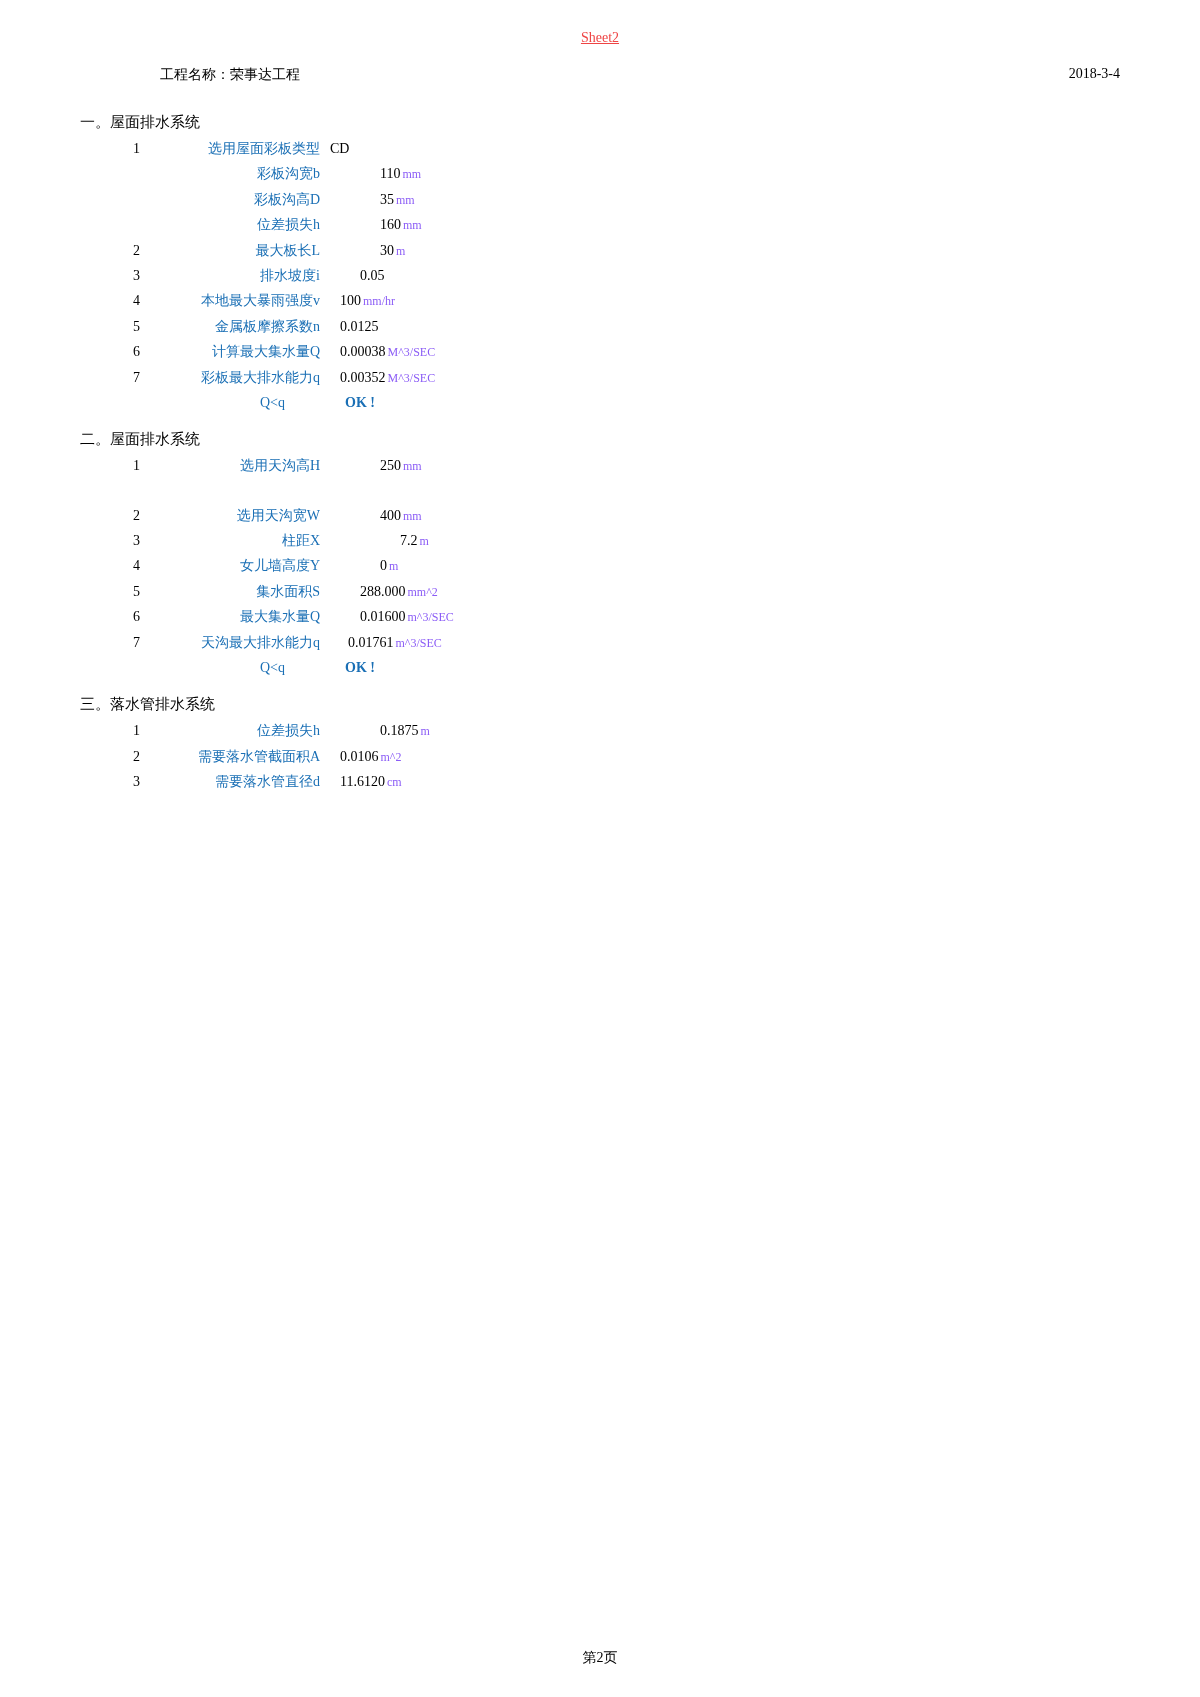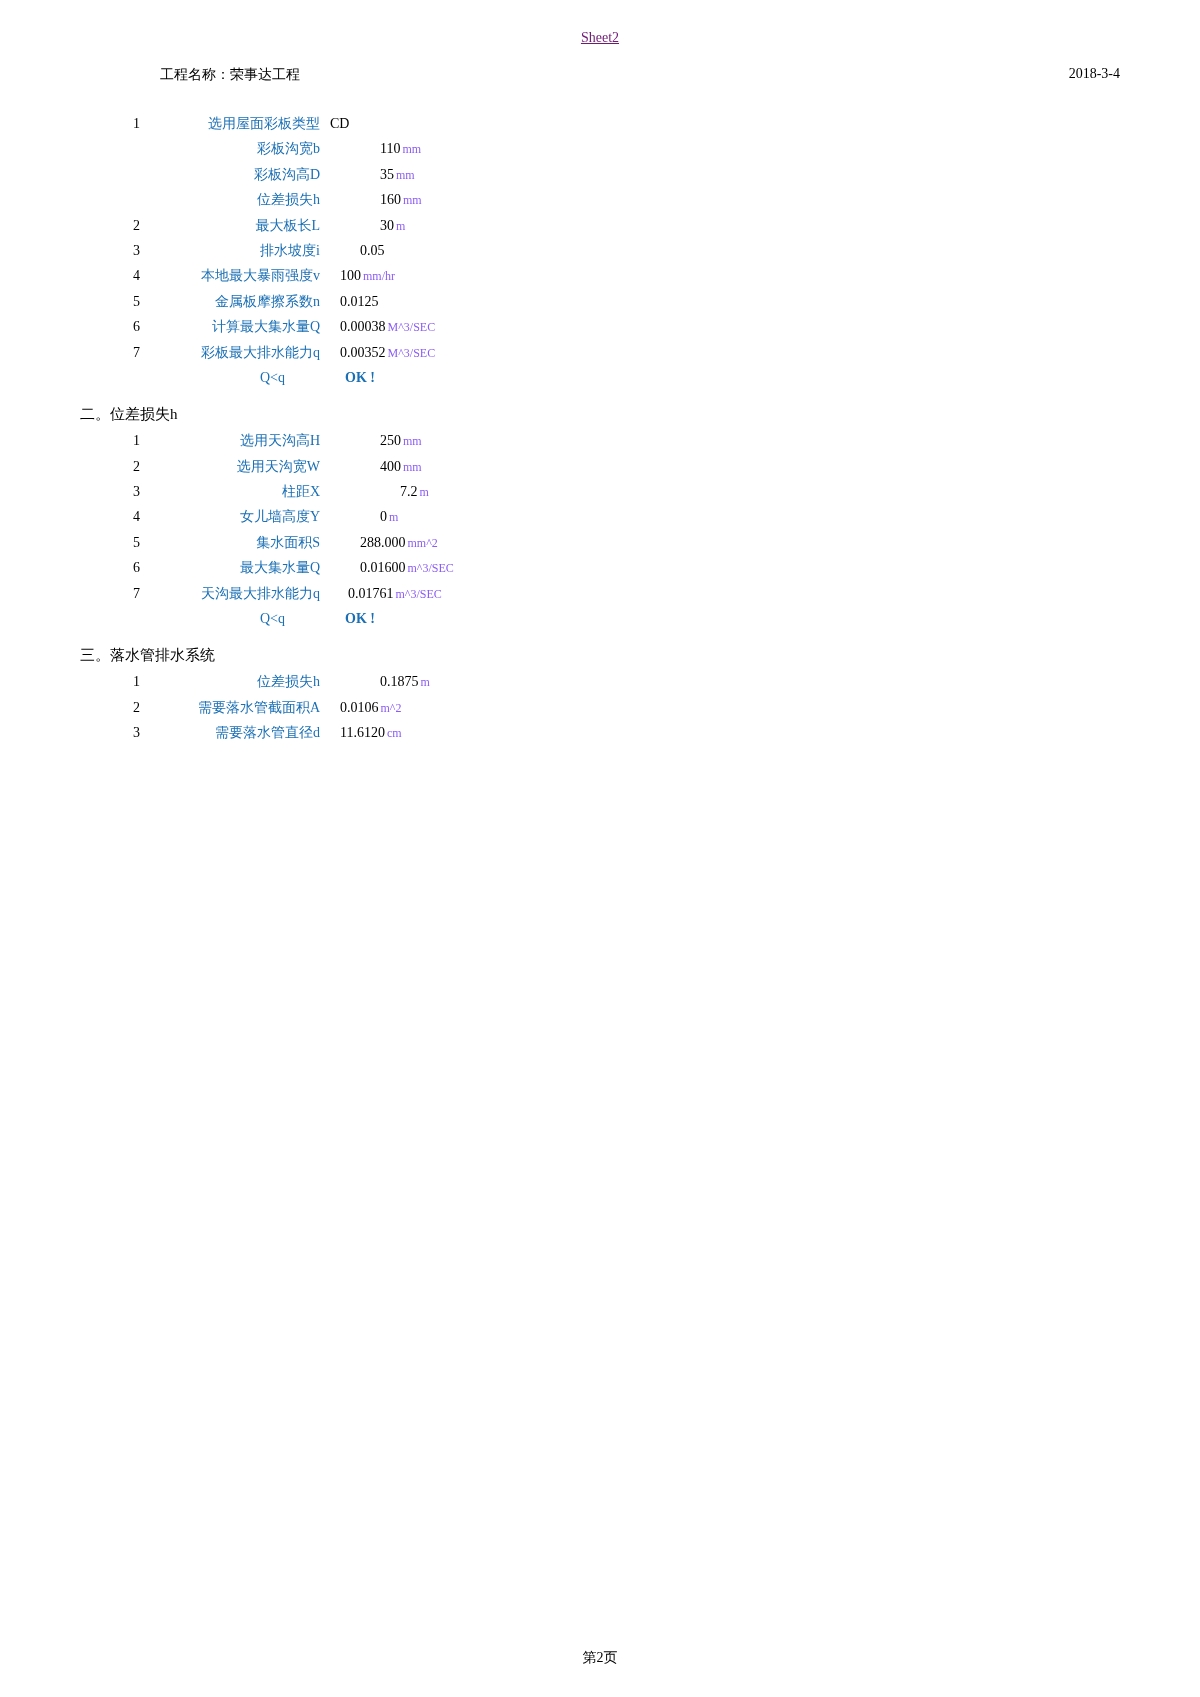--- a/index.html
+++ b/index.html
@@ -14,21 +14,21 @@
     }
     .page-container {
       width: 1200px;
       min-height: 1697px;
       padding: 30px 80px 60px 80px;
       position: relative;
     }
     .sheet-title {
       text-align: center;
       font-size: 14px;
-      color: #701a75;
+      color: #ef4444;
       margin-bottom: 20px;
       text-decoration: underline;
     }
     .main-title {
       color: #f00;
       font-size: 28px;
       font-weight: bold;
       margin-bottom: 8px;
       margin-left: 80px;
       letter-spacing: 2px;
@@ -107,20 +107,21 @@
 
   <div class="sheet-title">Sheet2</div>
 
 
   <div class="project-info">
     <span>工程名称：荣事达工程</span>
     <span>2018-3-4</span>
   </div>
 
   <div class="section">
+    <div class="section-title">一。屋面排水系统</div>
     <div class="content-block">
 
       <div class="row">
         <span class="row-num">1</span>
         <span class="row-label blue-text">选用屋面彩板类型</span>
         <span class="row-value" style="margin-left:10px;">CD</span>
       </div>
 
       <div class="row">
         <span class="row-num"></span>
@@ -185,34 +186,34 @@
 
       <div class="row" style="margin-left:160px; margin-top:2px;">
         <span class="q-label blue-text">Q&lt;q</span>
         <span class="ok-text" style="margin-left:60px;">OK !</span>
       </div>
 
     </div>
   </div>
 
   <div class="section" style="margin-top:16px;">
-    <div class="section-title">二。位差损失h</div>
+    <div class="section-title">二。屋面排水系统</div>
     <div class="content-block">
 
       <div class="row">
         <span class="row-num">1</span>
         <span class="row-label blue-text">选用天沟高H</span>
         <span class="row-value" style="margin-left:60px;">250</span>
         <span class="unit">mm</span>
       </div>
 
       <div class="row">
         <span class="row-num">2</span>
         <span class="row-label blue-text">选用天沟宽W</span>
-        <span class="row-value" style="margin-left:60px;">400</span>
+        <span class="row-value" style="margin-left:60px;margin-top:24px;">400</span>
         <span class="unit">mm</span>
       </div>
 
       <div class="row">
         <span class="row-num">3</span>
         <span class="row-label blue-text">柱距X</span>
         <span class="row-value" style="margin-left:80px;">7.2</span>
         <span class="unit">m</span>
       </div>
 

